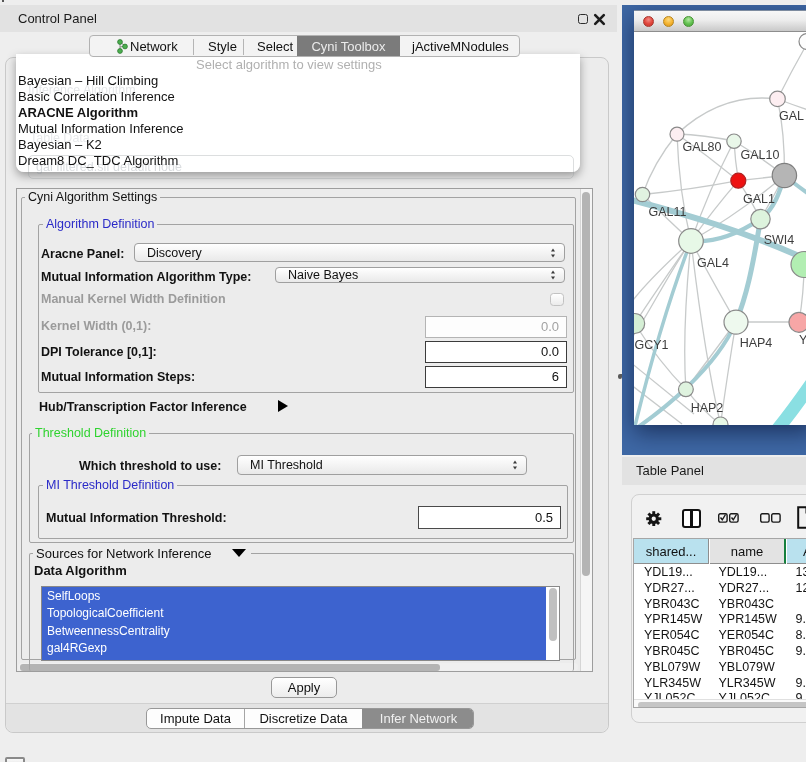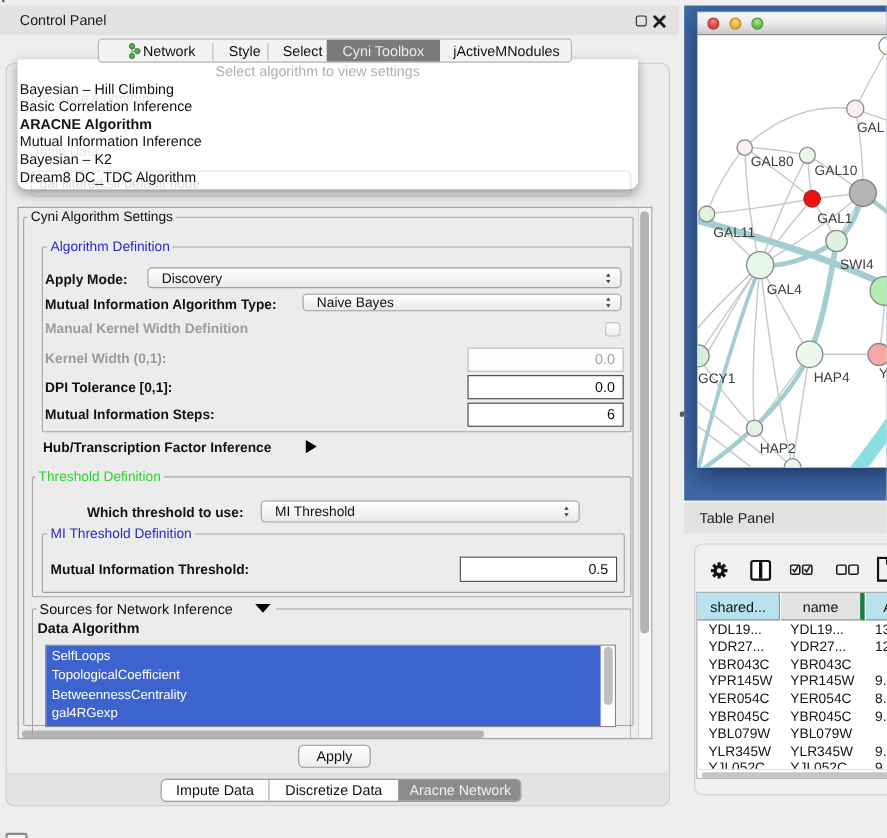--- a/index.html
+++ b/index.html
@@ -55,21 +55,21 @@
 <div class="abs" style="left:582px;top:192px;width:8px;height:384px;background:#b4b4b4;border-radius:4px;"></div>
 <div class="abs" style="left:18px;top:663px;width:560px;height:8px;background:#f0f0f0;border-radius:4px;"></div>
 <div class="abs" style="left:20px;top:664px;width:420px;height:6.5px;background:#b4b4b4;border-radius:3px;"></div>
 
 <div class="grp" style="left:21px;top:197px;width:555px;height:463px;"></div>
 <div class="gtt" style="left:25px;top:190px;color:#111;">Cyni Algorithm Settings</div>
 
 <div class="grp" style="left:38px;top:224px;width:536px;height:169px;"></div>
 <div class="gtt" style="left:43px;top:217px;color:#2a2ac8;">Algorithm Definition</div>
 
-<div class="lbl" style="left:41px;top:247px;">Apply Mode:</div>
+<div class="lbl" style="left:41px;top:247px;">Aracne Panel:</div>
 <div class="combo" style="left:134px;top:243px;width:431px;height:19px;">
     <span class="tx">Discovery</span>
     <span class="stp"></span>
   </div>
 <div class="lbl" style="left:41px;top:270px;">Mutual Information Algorithm Type:</div>
 <div class="combo" style="left:275px;top:267px;width:290px;height:16px;">
     <span class="tx">Naive Bayes</span>
     <span class="stp"></span>
   </div>
 <div class="lbl dis" style="left:41px;top:292px;">Manual Kernel Width Definition</div>
@@ -107,21 +107,21 @@
   <div class="abs" style="left:507px;top:1px;width:8px;height:53px;background:#c0c0c0;border-radius:4px;"></div>
 </div>
 
 <div class="abs" style="left:6px;top:703px;width:602px;height:29px;background:#e3e3e3;border-top:1px solid #d0d0d0;border-radius:0 0 8px 8px;"></div>
 
 <div class="abs" style="left:271px;top:677px;width:66px;height:21px;border:1px solid #989898;border-radius:5px;background:linear-gradient(#ffffff,#ececec);font-size:13px;color:#111;text-align:center;line-height:20px;">Apply</div>
 
 <div class="abs" style="left:146px;top:708px;width:328px;height:21px;border:1px solid #989898;border-radius:5px;background:#fdfdfd;overflow:hidden;font-size:13px;">
   <div class="abs" style="left:0;top:0;width:98px;height:21px;line-height:20px;text-align:center;color:#111;border-right:1px solid #a5a5a5;">Impute Data</div>
   <div class="abs" style="left:98px;top:0;width:117px;height:21px;line-height:20px;text-align:center;color:#111;">Discretize Data</div>
-  <div class="abs" style="left:215px;top:0;width:113px;height:21px;line-height:20px;text-align:center;color:#f0f0f0;background:#8c8c8c;">Aracne Network</div>
+  <div class="abs" style="left:215px;top:0;width:113px;height:21px;line-height:20px;text-align:center;color:#f0f0f0;background:#8c8c8c;">Infer Network</div>
 </div>
 
 <div class="abs" style="left:5px;top:757px;width:20px;height:12px;border:2px solid #8a8a8a;border-radius:2px;background:linear-gradient(#fafafa,#dcdcdc);"></div>
 
 <div class="abs" style="left:16px;top:54px;width:564px;height:118px;background:rgba(255,255,255,0.97);border-radius:0 0 8px 8px;box-shadow:0 4px 10px rgba(0,0,0,0.35);">
   <div class="abs" style="left:180px;top:3px;font-size:13px;color:#b0b0b0;">Select algorithm to view settings</div>
   <div class="abs" style="left:12px;top:29px;font-size:12.5px;color:rgba(130,140,150,0.22);">Inference Algorithm</div>
   <div class="abs" style="left:14px;top:77px;font-size:12.5px;color:rgba(130,140,150,0.20);">Table Data</div>
   <div class="abs" style="left:12px;top:101px;width:546px;height:24px;border:1px solid rgba(140,145,150,0.30);border-radius:5px;"></div>
   <div class="abs" style="left:20px;top:106px;font-size:12.5px;color:rgba(130,140,150,0.30);">gal filtered.sif default node</div>
@@ -259,21 +259,21 @@
   <rect x="0.7" y="0.7" width="8.4" height="8.4" rx="1.5" fill="none" stroke="#1a1a1a" stroke-width="1.4"></rect>
   <rect x="11.7" y="0.7" width="8.4" height="8.4" rx="1.5" fill="none" stroke="#1a1a1a" stroke-width="1.4"></rect>
 </svg>
 <svg class="abs" style="left:797px;top:506px;" width="16" height="23" viewBox="0 0 16 23">
   <path d="M1.2 1.2 L9.5 1.2 L14.8 6.5 L14.8 21.8 L1.2 21.8 Z" fill="#f1f1f1" stroke="#111" stroke-width="2"></path>
   <path d="M9.5 1.2 L9.5 6.5 L14.8 6.5" fill="none" stroke="#111" stroke-width="2"></path>
 </svg>
 
 <div class="abs" style="left:633px;top:538px;width:175px;height:170px;border:1px solid #a6a6a6;background:#ffffff;overflow:hidden;">
   <div class="abs" style="left:0;top:0;width:75px;height:25px;background:#b9e1ee;border-right:1px solid #8e8e8e;border-bottom:1px solid #8e8e8e;font-size:13px;color:#111;text-align:center;line-height:25px;">shared...</div>
-  <div class="abs" style="left:76px;top:0;width:76px;height:25px;background:#e3e3e3;border-right:4px solid #15803d;border-bottom:1px solid #8e8e8e;font-size:13px;color:#111;text-align:center;line-height:25px;">name</div>
+  <div class="abs" style="left:76px;top:0;width:76px;height:25px;background:#e3e3e3;border-right:2px solid #15803d;border-bottom:1px solid #8e8e8e;font-size:13px;color:#111;text-align:center;line-height:25px;">name</div>
   <div class="abs" style="left:153px;top:0;width:22px;height:25px;background:#b9e1ee;border-bottom:1px solid #8e8e8e;font-size:13px;color:#111;line-height:25px;">
       <span style="position:absolute;left:16px;">A</span>
     </div>
   <div class="abs" style="left:0;top:26px;width:175px;font-size:12.5px;color:#141414;line-height:15.8px;">
     <div class="abs" style="left:10px;top:0;">YDL19...<br>YDR27...<br>YBR043C<br>YPR145W<br>YER054C<br>YBR045C<br>YBL079W<br>YLR345W<br>YJL052C</div>
     <div class="abs" style="left:84.5px;top:0;">YDL19...<br>YDR27...<br>YBR043C<br>YPR145W<br>YER054C<br>YBR045C<br>YBL079W<br>YLR345W<br>YJL052C</div>
     <div class="abs" style="left:161.5px;top:0;">13<br>12<br><br>9.<br>8.<br>9.<br><br>9.<br>9.</div>
   </div>
   <div class="abs" style="left:0;top:160px;width:175px;height:10px;background:#fafafa;border-top:1px solid #e0e0e0;">
     <div class="abs" style="left:4px;top:1.5px;width:175px;height:6.5px;background:#c5c5c5;border-radius:3px;"></div>

